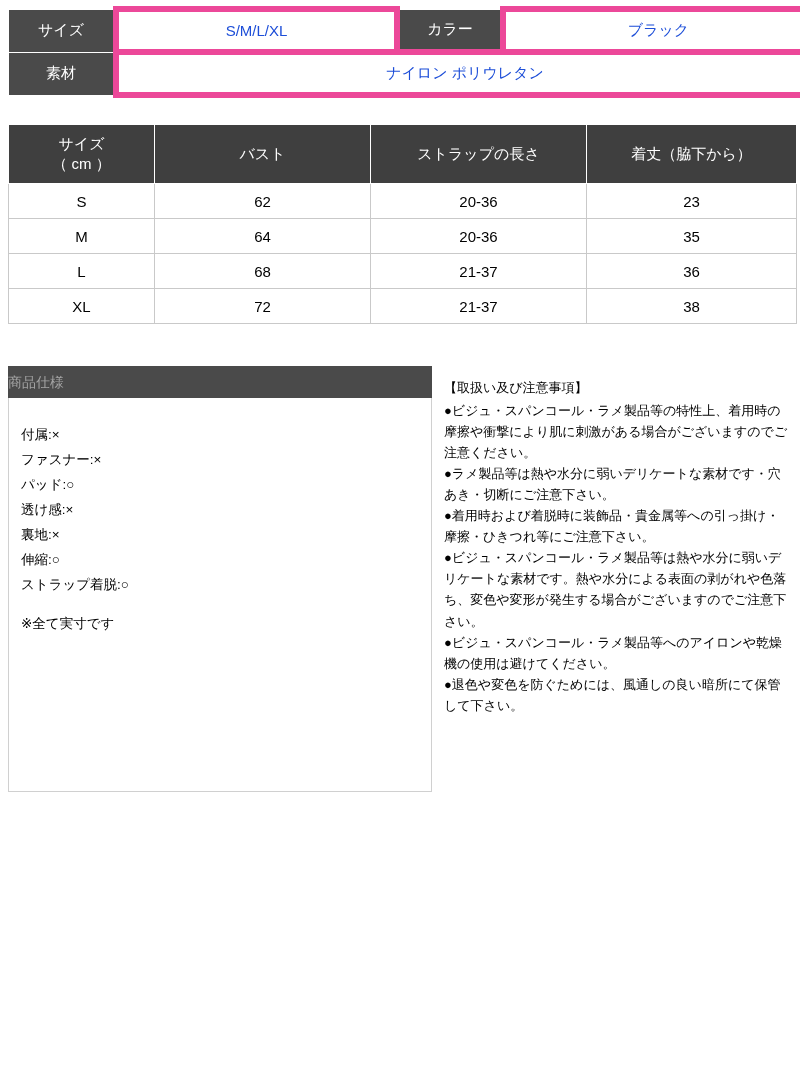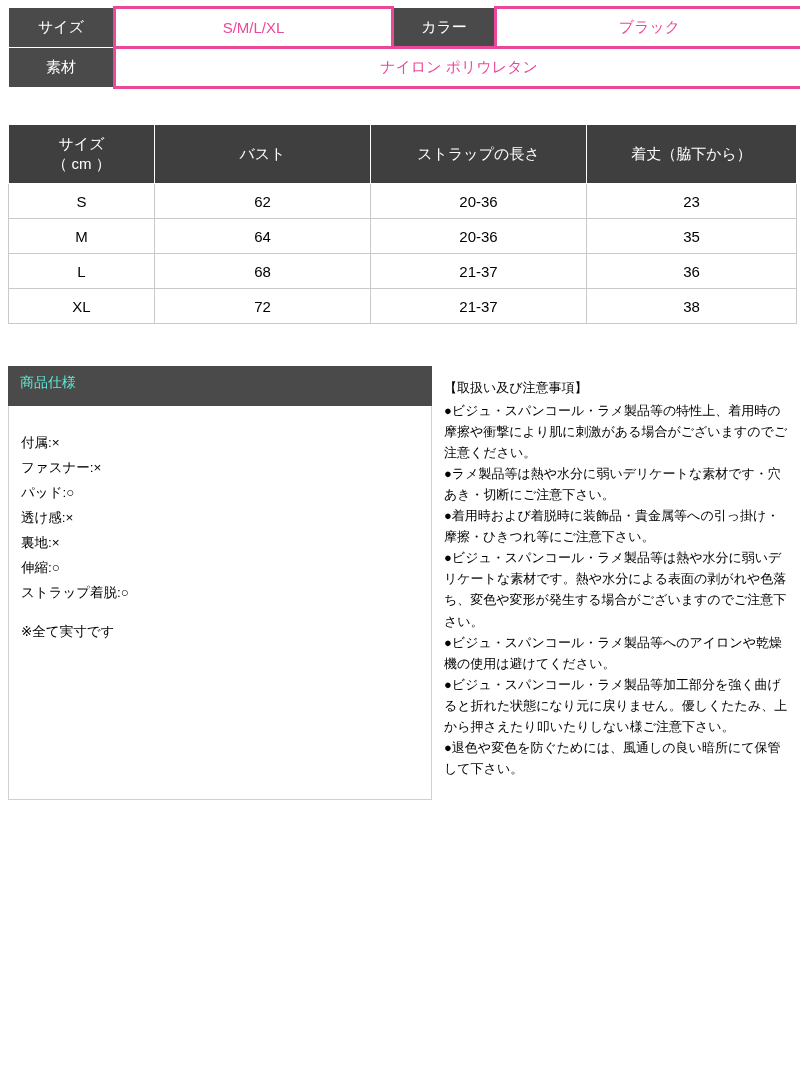--- a/index.html
+++ b/index.html
@@ -38,22 +38,22 @@
     vertical-align: middle;
     padding: 0;
   }
   .spec-table td.head {
     background: #4a4a4a;
     color: #ffffff;
     font-weight: normal;
   }
   .spec-table td.val {
     background: #ffffff;
-    color: #ec4899;
-    border: 3px solid #ec4899;
+    color: #1d4ed8;
+    border: 6px solid #ec4899;
   }
 
   
   .size-table {
     position: absolute;
     left: 8px;
     top: 124px;
     width: 784px;
     border-collapse: collapse;
     table-layout: fixed;
@@ -87,25 +87,24 @@
     width: 784px;
   }
   .left-col {
     position: absolute;
     left: 0;
     top: 0;
     width: 424px;
   }
   .panel-title {
     background: #4a4a4a;
-    color: #5eead4;
+    color: #a3a3a3;
     font-size: 14px;
-    height: 40px;
+    height: 32px;
     line-height: 32px;
-    padding-left: 12px;
     box-sizing: border-box;
   }
   .panel-body {
     border: 1px solid #d0d0d0;
     border-top: none;
     height: 394px;
     box-sizing: border-box;
     padding: 25px 12px 0 12px;
     font-size: 13.5px;
     line-height: 1.85;
@@ -208,19 +207,18 @@
       </div>
     </div>
 
     <div class="right-col">
       <p class="rc-title">【取扱い及び注意事項】</p>
       <p>●ビジュ・スパンコール・ラメ製品等の特性上、着用時の摩擦や衝撃により肌に刺激がある場合がございますのでご注意ください。</p>
       <p>●ラメ製品等は熱や水分に弱いデリケートな素材です・穴あき・切断にご注意下さい。</p>
       <p>●着用時および着脱時に装飾品・貴金属等への引っ掛け・摩擦・ひきつれ等にご注意下さい。</p>
       <p>●ビジュ・スパンコール・ラメ製品等は熱や水分に弱いデリケートな素材です。熱や水分による表面の剥がれや色落ち、変色や変形が発生する場合がございますのでご注意下さい。</p>
       <p>●ビジュ・スパンコール・ラメ製品等へのアイロンや乾燥機の使用は避けてください。</p>
-      <p>●ビジュ・スパンコール・ラメ製品等加工部分を強く曲げると折れた状態になり元に戻りません。優しくたたみ、上から押さえたり叩いたりしない様ご注意下さい。</p>
       <p>●退色や変色を防ぐためには、風通しの良い暗所にて保管して下さい。</p>
     </div>
 
   </div>
 
 </div>
 
 </body></html>

